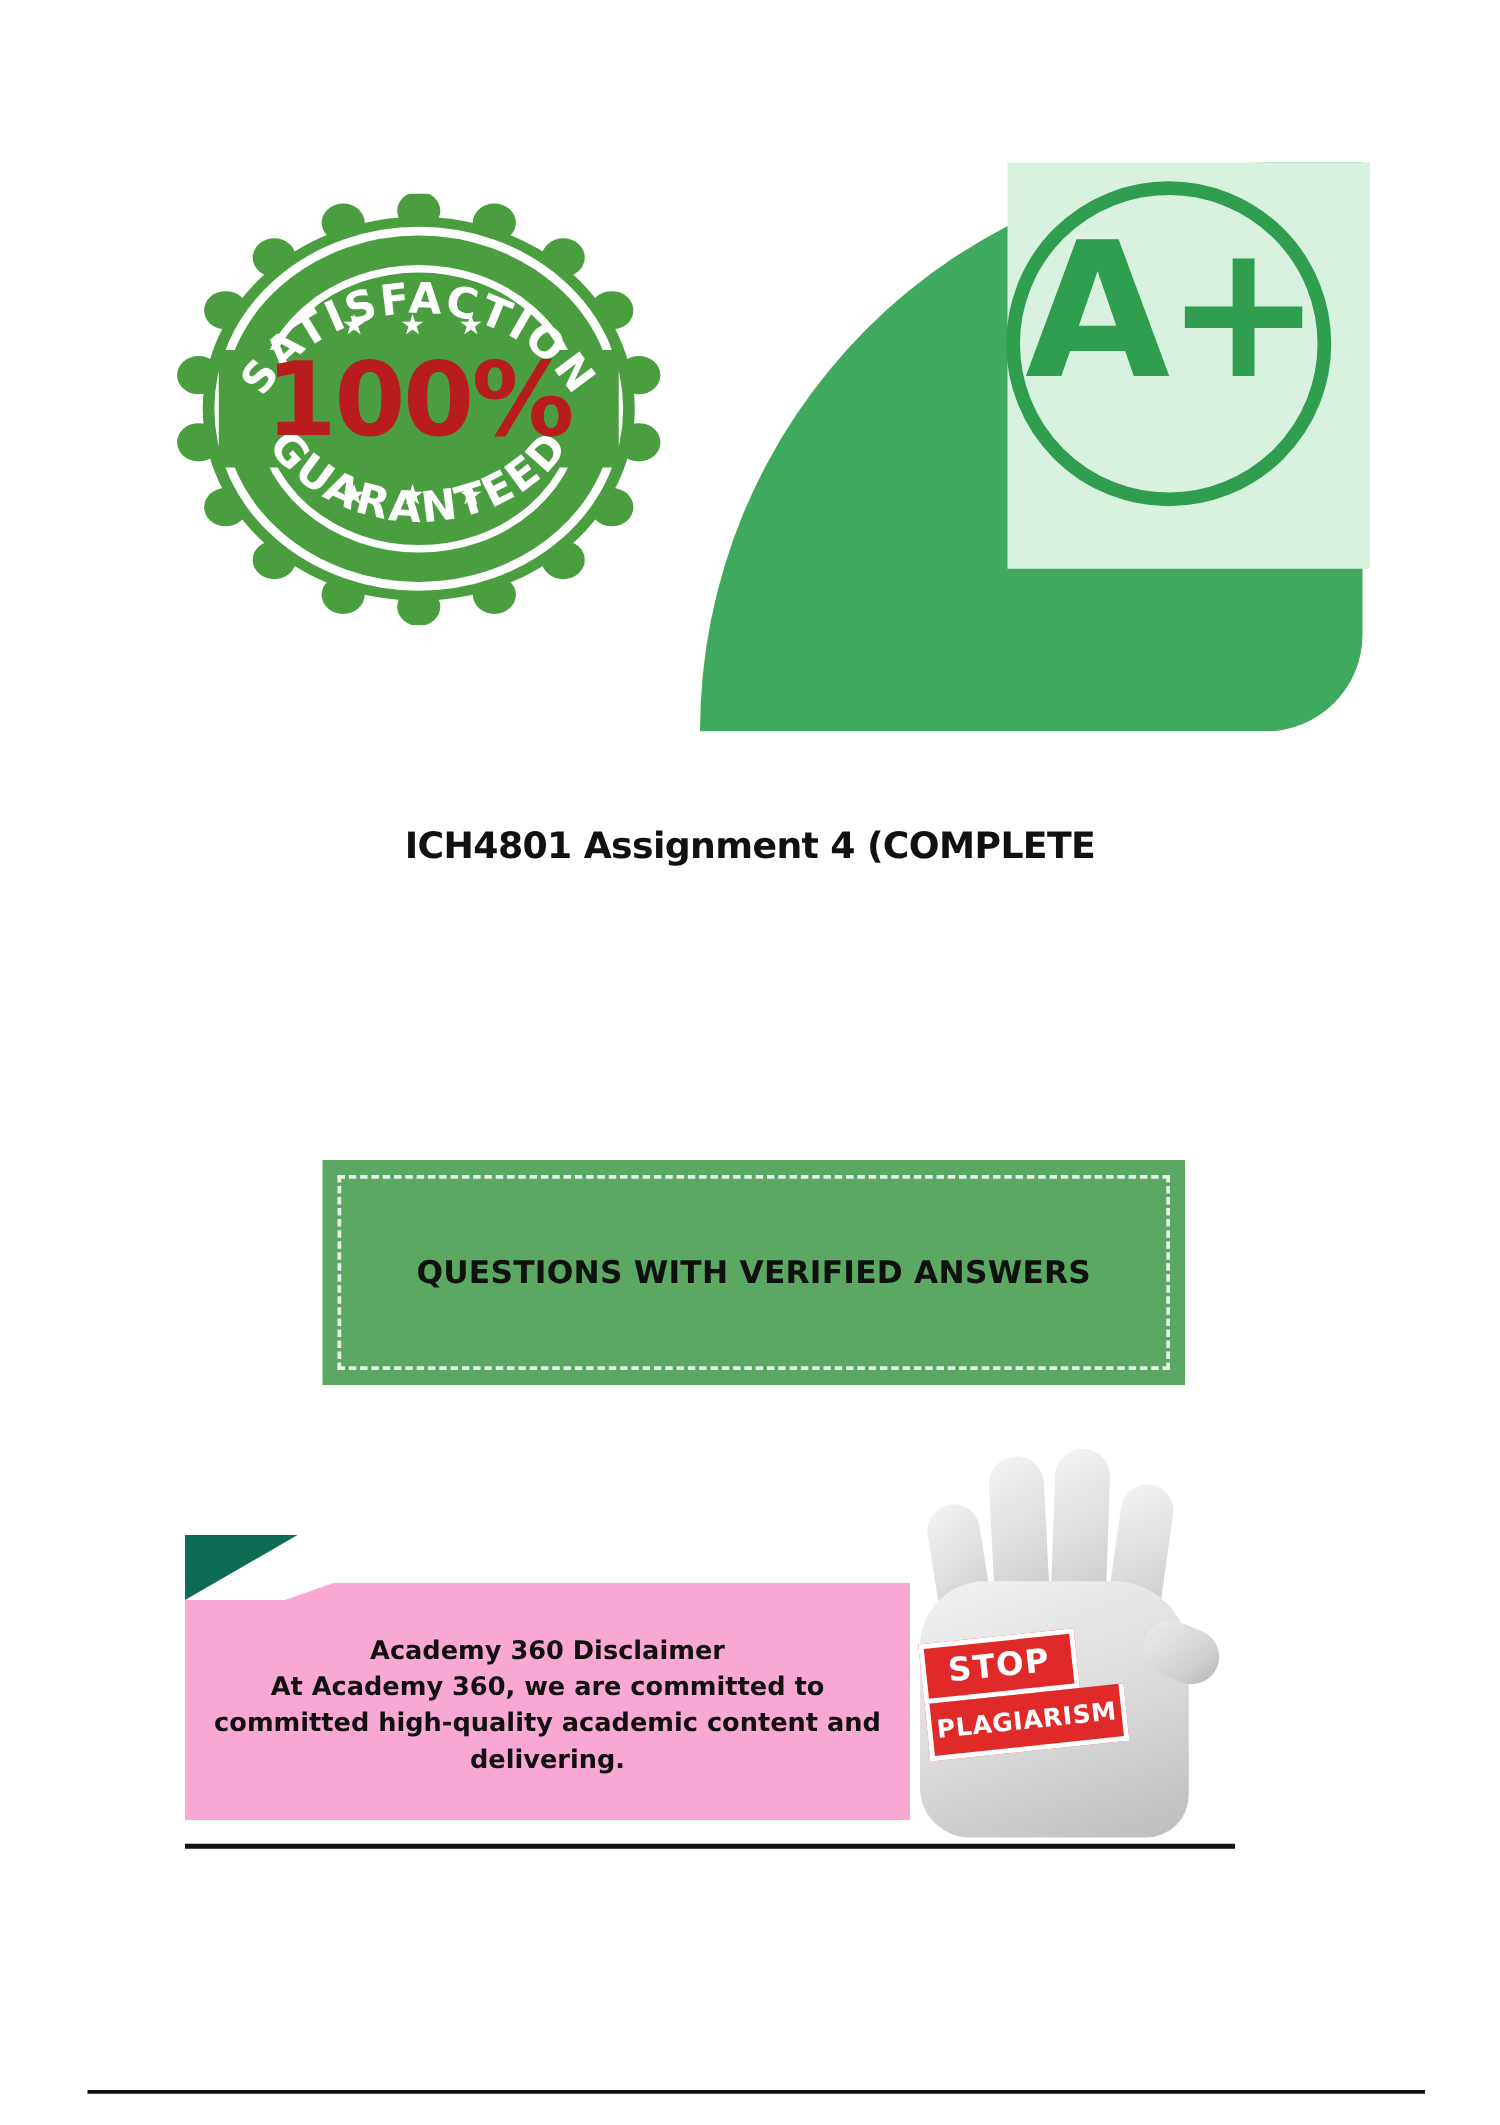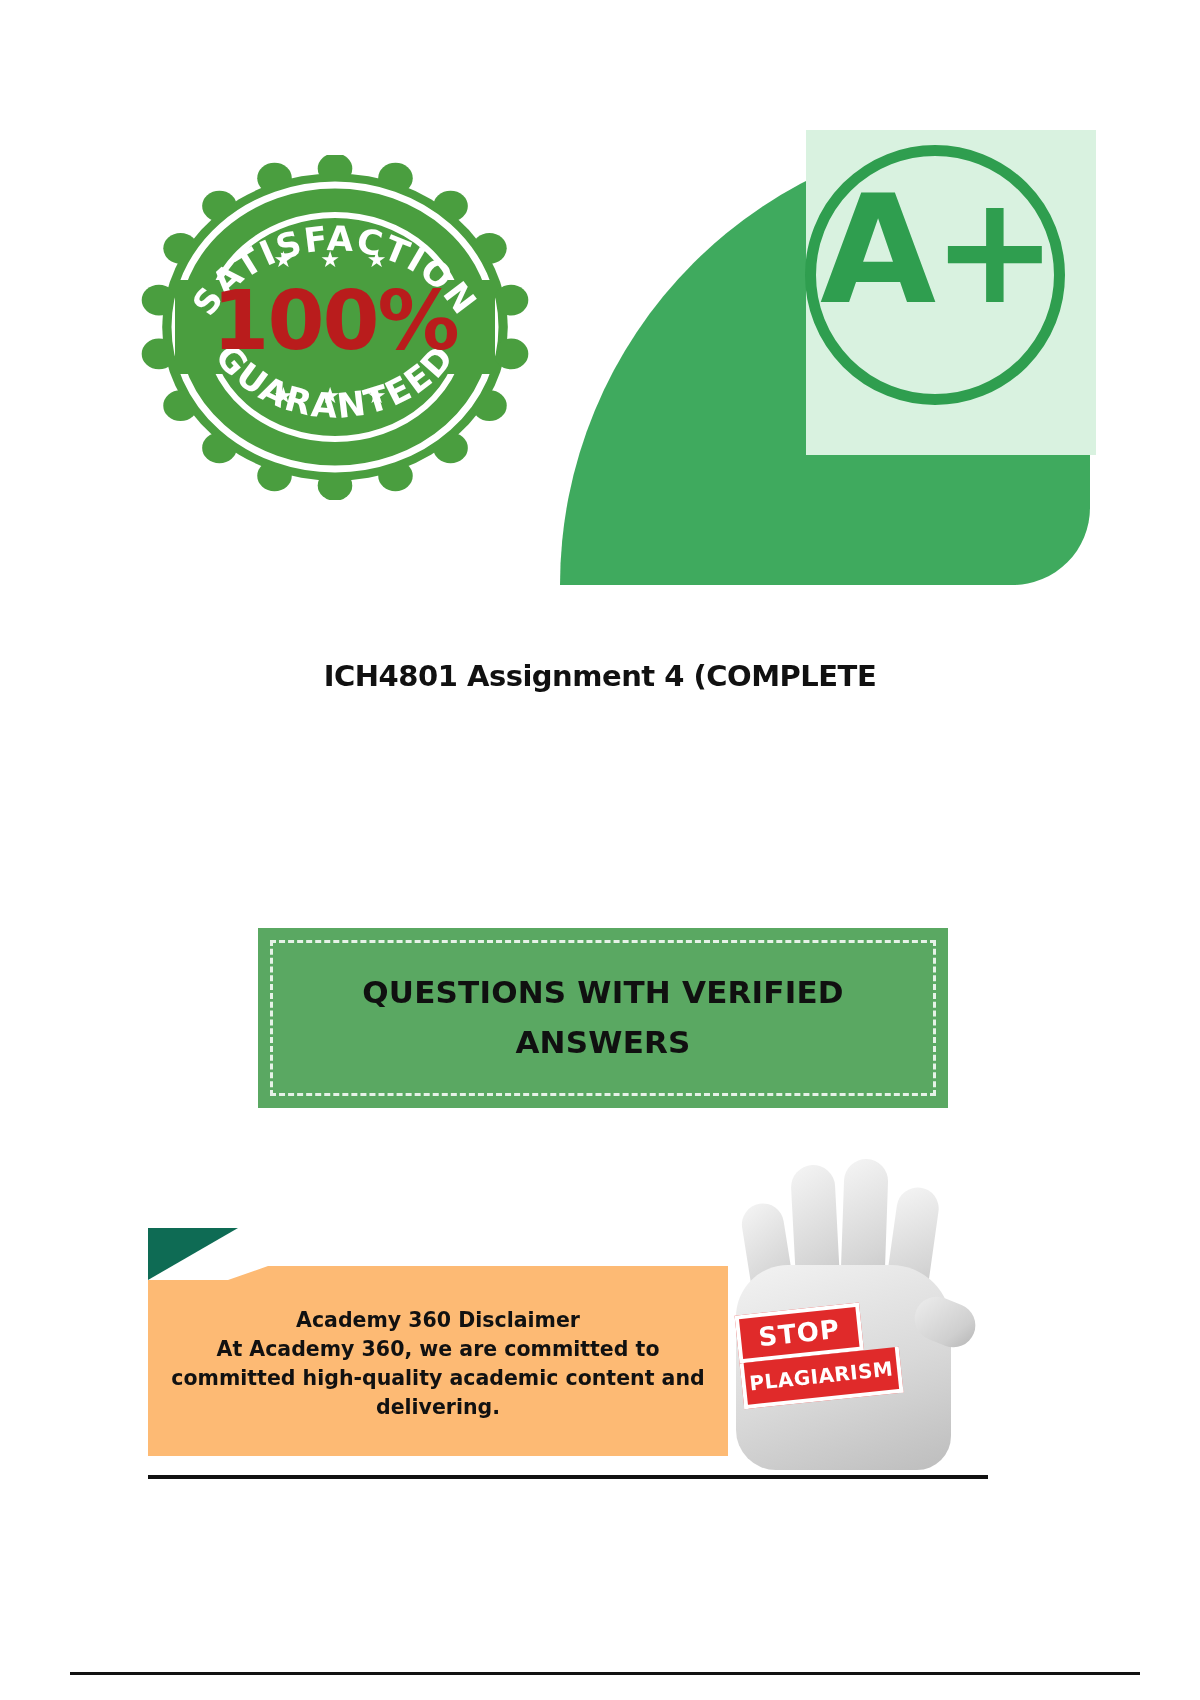--- a/index.html
+++ b/index.html
@@ -144,21 +144,21 @@
   .ribbon::before {
     content: "";
     position: absolute;
     left: 12px; top: 12px; right: 12px; bottom: 12px;
     border: 3px dashed rgba(255,255,255,0.85);
   }
   .ribbon-text {
     position: relative;
     width: 640px;
     text-align: center;
-    font-size: 31px;
+    font-size: 25px;
     font-weight: bold;
     color: #101010;
     line-height: 1.6;
     font-family: "DejaVu Sans", sans-serif;
     letter-spacing: 0.2px;
   }
 
   
   .disclaimer-wrap {
     position: absolute;
@@ -175,21 +175,21 @@
     height: 0;
     border-left: 90px solid #0e6b54;
     border-bottom: 52px solid transparent;
   }
   .disclaimer-body {
     position: absolute;
     left: 0;
     top: 38px;
     width: 580px;
     height: 190px;
-    background: #fdba74;
+    background: #f9a8d4;
     clip-path: polygon(0 14px, 80px 14px, 120px 0, 580px 0, 580px 190px, 0 190px);
     display: flex;
     align-items: center;
     justify-content: center;
   }
   .disclaimer-text {
     width: 560px;
     text-align: center;
     font-size: 20.5px;
     font-weight: bold;

